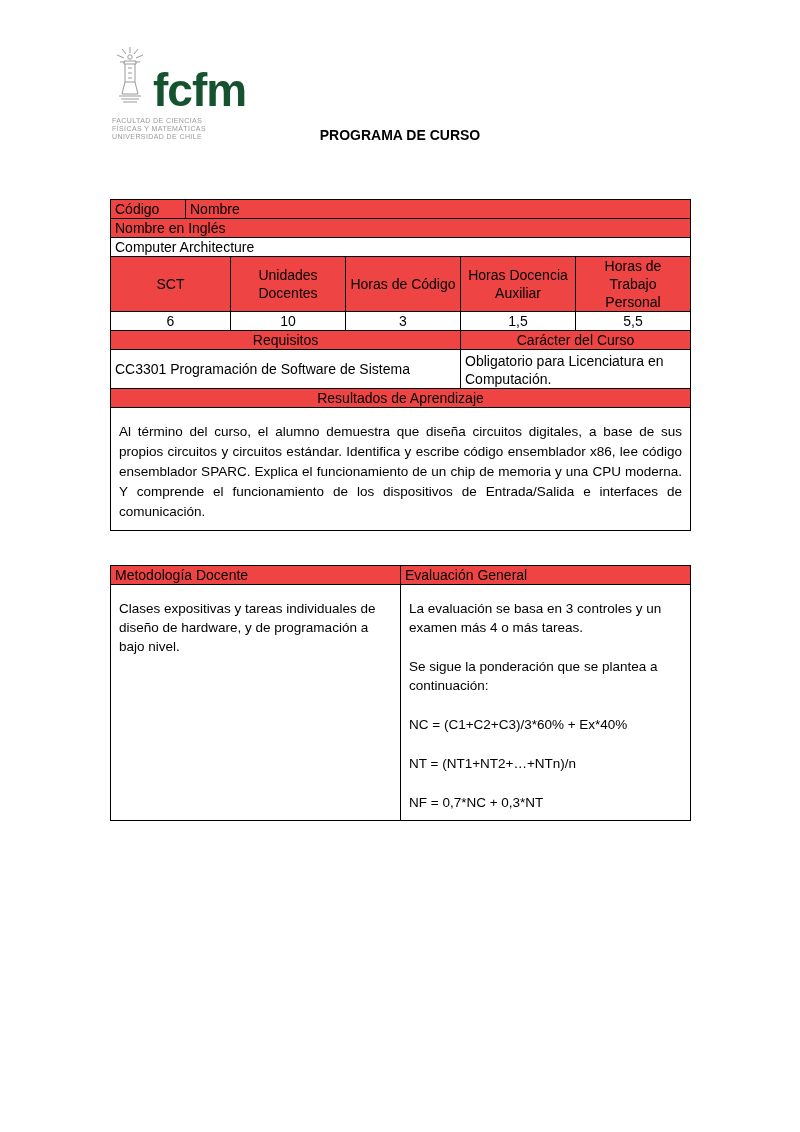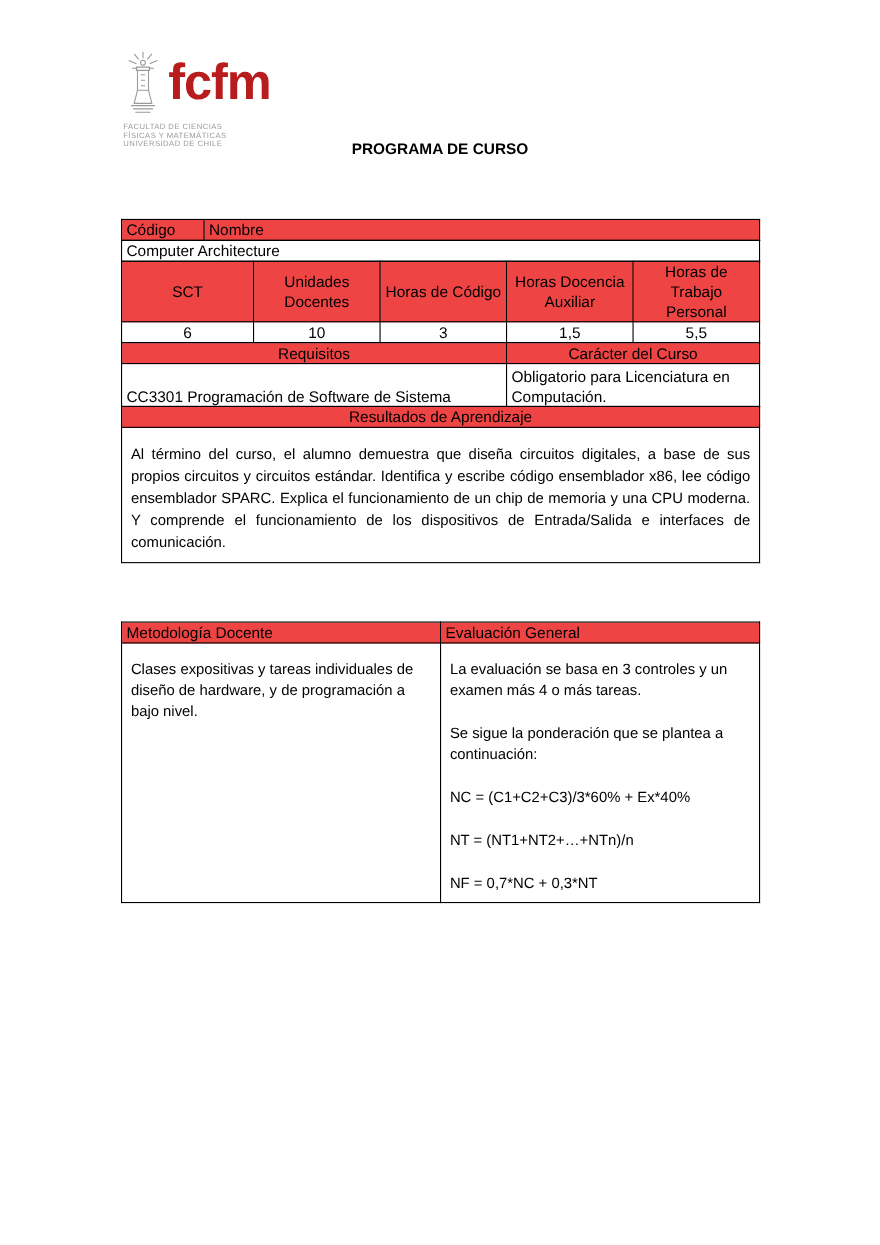--- a/index.html
+++ b/index.html
@@ -3,21 +3,21 @@
 <meta charset="utf-8">
 <style>
   html,body{margin:0;padding:0;background:#ffffff;}
   body{width:800px;height:1132px;font-family:"Liberation Sans",sans-serif;color:#000;}
   .page{position:relative;width:800px;height:1132px;background:#fff;overflow:hidden;}
 
   
   .logo{position:absolute;top:46px;left:112px;width:140px;}
   .logo-row{display:flex;align-items:flex-start;gap:5px;}
   .crest{flex:0 0 auto;}
-  .fcfm{font-size:46px;font-weight:bold;color:#b91c1c;letter-spacing:-1px;line-height:52px;margin-top:2px;}
+  .fcfm{font-size:46px;font-weight:bold;color:#14532d;letter-spacing:-1px;line-height:52px;margin-top:18px;}
   .logo-caption{margin-top:1px;font-size:7px;line-height:8px;color:#9a9a9a;letter-spacing:0.4px;text-transform:uppercase;}
 
   
   .title{position:absolute;top:127px;left:0;width:100%;text-align:center;font-size:14px;font-weight:bold;}
 
   
   .tbl-wrap1{position:absolute;top:199px;left:110px;width:580px;}
   .tbl-wrap2{position:absolute;top:565px;left:110px;width:580px;}
   table{border-collapse:collapse;table-layout:fixed;width:580px;}
   .stack{margin-top:-1px;}
@@ -76,20 +76,23 @@
         <td class="gray">Nombre</td>
       </tr>
     </tbody>
       </table>
 
     <table class="stack">
       <colgroup>
           <col style="width:580px">
         </colgroup>
       <tbody>
+          <tr class="h19">
+        <td class="gray">Nombre en Inglés</td>
+      </tr>
       <tr class="h19">
         <td>Computer Architecture</td>
       </tr>
     </tbody>
       </table>
 
     <table class="stack">
       <colgroup>
           <col style="width:120px">
           <col style="width:115px">
@@ -119,21 +122,21 @@
       <colgroup>
           <col style="width:350px">
           <col style="width:230px">
         </colgroup>
       <tbody>
           <tr class="h19">
         <td class="gray center">Requisitos</td>
         <td class="gray center">Carácter del Curso</td>
       </tr>
       <tr class="h36">
-        <td class="top" style="padding-top:20px;">CC3301 Programación de Software de Sistema</td>
+        <td class="top" style="padding-top:10px;">CC3301 Programación de Software de Sistema</td>
         <td class="top" style="padding-top:2px;">Obligatorio para Licenciatura en Computación.</td>
       </tr>
     </tbody>
       </table>
 
     <table class="stack">
       <colgroup>
           <col style="width:580px">
         </colgroup>
       <tbody>

